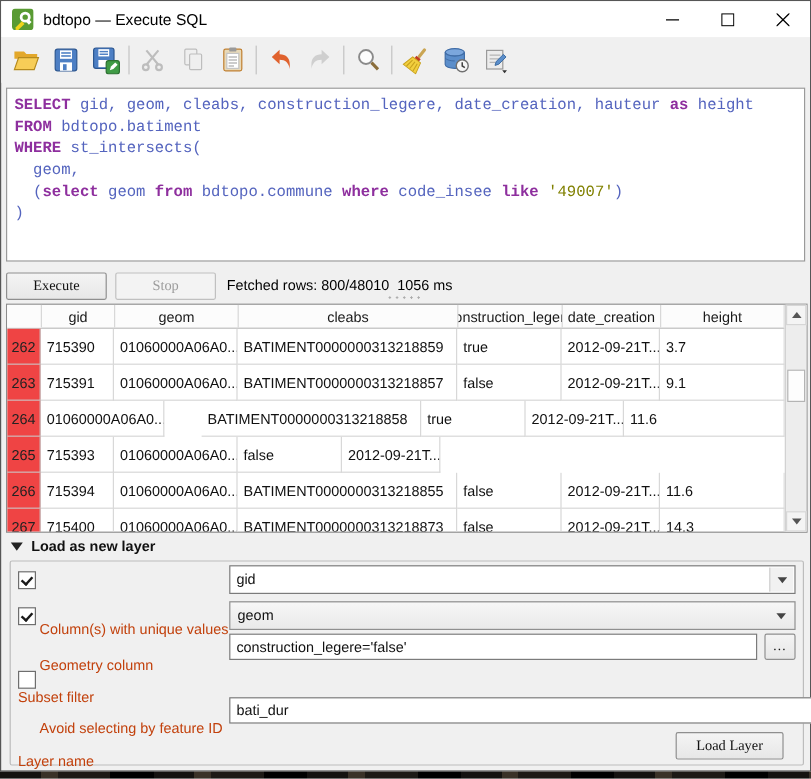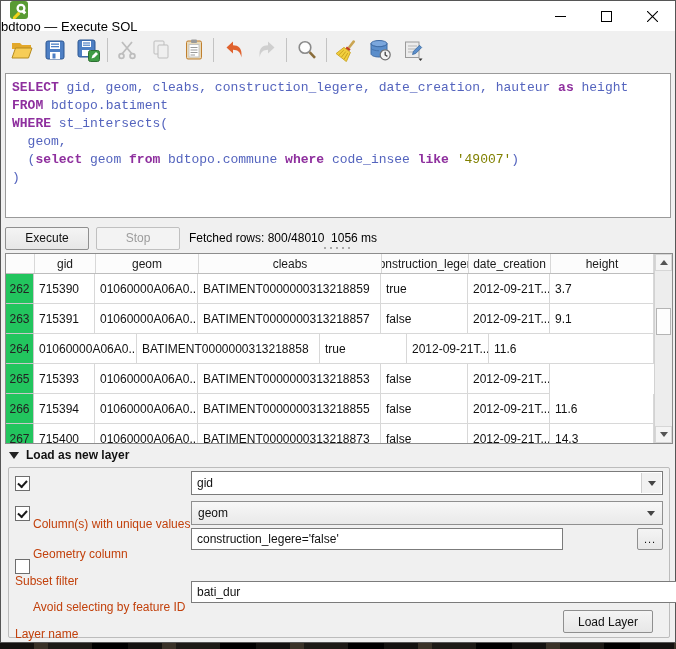--- a/index.html
+++ b/index.html
@@ -4,57 +4,57 @@
 <style>
   :root{
     --sql_keyword:#8e2f9e; --sql_identifier:#5464be; --sql_string:#808000;
     --dialog_bg:#f0f0f0;
   }
   html,body{margin:0;padding:0;background:#777;}
   .screen{position:relative;width:676px;height:649px;font-family:"Liberation Sans",sans-serif;
           font-size:12px;color:#111;background:var(--dialog_bg);overflow:hidden;}
   .win{position:absolute;left:0;top:0;width:674px;height:641px;border:1px solid #565656;background:var(--dialog_bg);}
   
-  .titlebar{position:absolute;left:0;top:0;width:100%;height:30px;background:#fff;display:flex;align-items:flex-start;flex-direction:column;}
+  .titlebar{position:absolute;left:0;top:0;width:100%;height:30px;background:#fff;display:flex;align-items:center;}
   .qgis-logo{margin:0 8px 0 9px;width:18px;height:18px;flex:0 0 auto;}
   .title{font-size:13px;color:#000;}
   .wincontrols{position:absolute;right:0;top:0;height:30px;display:flex;}
   .wbtn{width:46px;height:30px;display:flex;align-items:center;justify-content:center;}
   
   .toolbar{position:absolute;left:0;top:30px;width:100%;height:38px;background:var(--dialog_bg);
            display:flex;align-items:center;padding-left:4px;box-sizing:border-box;}
   .tb-btn{width:33px;height:32px;display:flex;align-items:center;justify-content:center;border-radius:3px;}
   .sep{width:1px;height:24px;background:#c3c3c3;margin:0 3px;flex:0 0 auto;}
   
   .sqlbox{position:absolute;left:4px;top:72px;width:666px;height:145px;background:#fff;border:1px solid #9a9a9a;
           font-family:"Liberation Mono","DejaVu Sans Mono",monospace;font-size:13px;line-height:18px;
           padding:5px 0 0 6px;box-sizing:border-box;white-space:pre;overflow:hidden;}
   .tok-k{color:var(--sql_keyword);font-weight:bold;}
   .tok-d{color:var(--sql_identifier);}
   .tok-s{color:var(--sql_string);}
   
   .execrow{position:absolute;left:4px;top:225px;width:666px;height:24px;display:flex;align-items:center;}
   .btn{height:23px;background:linear-gradient(#f4f4f4,#e7e7e7);border:1px solid #8f8f8f;border-radius:2px;
-       font-family:Liberation Sans, sans-serif;font-size:12px;color:#111;display:flex;align-items:center;justify-content:center;box-sizing:border-box;}
+       font-family:Liberation Serif, serif;font-size:12px;color:#111;display:flex;align-items:center;justify-content:center;box-sizing:border-box;}
   .btn.disabled{background:#f3f3f3;border-color:#c0c0c0;color:#9c9c9c;}
   .b-exec{width:84px;margin-right:7px;}
   .b-stop{width:84px;}
   .status{margin-left:9px;white-space:pre;color:#000;}
   .grip{position:absolute;left:322px;top:245px;width:28px;height:4px;
         background:radial-gradient(circle 1px at 2px 2px,#aaa 99%,transparent) 0 0/6px 4px repeat-x;}
   
   .tablewrap{position:absolute;left:4px;top:252px;width:666px;height:189px;border:1px solid #8c8c8c;background:#fff;
              display:flex;box-sizing:content-box;}
   .tcols{flex:1 1 auto;overflow:hidden;display:flex;flex-direction:column;}
   .thead{display:flex;height:20px;flex:0 0 20px;background:#fcfcfc;border-bottom:1px solid #bdbdbd;box-sizing:border-box;}
   .th{display:flex;align-items:center;justify-content:center;border-right:1px solid #d8d8d8;
       overflow:hidden;white-space:nowrap;box-sizing:border-box;color:#1a1a1a;}
   .corner{flex:0 0 28px;border-right:1px solid #d8d8d8;background:#fcfcfc;}
   .trow{display:flex;height:30px;flex:0 0 30px;}
-  .rowhdr{flex:0 0 28px;background:#22c55e;border-right:1px solid #c9c9c9;border-bottom:1px solid #c9c9c9;
+  .rowhdr{flex:0 0 28px;background:#ef4444;border-right:1px solid #c9c9c9;border-bottom:1px solid #c9c9c9;
           display:flex;align-items:center;justify-content:center;box-sizing:border-box;color:#222;}
   .cell{display:flex;align-items:center;padding-left:5px;border-right:1px solid #d8d8d8;border-bottom:1px solid #d8d8d8;
         overflow:hidden;white-space:nowrap;box-sizing:border-box;}
   
   .vscroll{flex:0 0 17px;background:#ededed;border-left:1px solid #d2d2d2;display:flex;flex-direction:column;}
   .sb-btn{flex:0 0 17px;background:#f4f4f4;border:1px solid #d6d6d6;box-sizing:border-box;
           display:flex;align-items:center;justify-content:center;}
   .tri-up{width:0;height:0;border-left:4px solid transparent;border-right:4px solid transparent;border-bottom:5px solid #555;}
   .tri-dn{width:0;height:0;border-left:4px solid transparent;border-right:4px solid transparent;border-top:5px solid #555;}
   .sb-track{flex:1 1 auto;position:relative;}
@@ -270,30 +270,29 @@
               <div class="cell" style="flex: 0 0 61px;">715391</div>
               <div class="cell" style="flex: 0 0 103px;">01060000A06A0...</div>
               <div class="cell" style="flex: 0 0 183px;">BATIMENT0000000313218857</div>
               <div class="cell" style="flex: 0 0 87px;">false</div>
               <div class="cell" style="flex: 0 0 82px;">2012-09-21T...</div>
               <div class="cell" style="flex: 1 1 auto;">9.1</div>
             </div>
             <div class="trow">
               <div class="rowhdr">264</div>
               <div class="cell" style="flex: 0 0 103px;">01060000A06A0...</div>
-              <div class="cell" style="flex: 0 0 183px;">BATIMENT0000000313218858</div>
+              <div class="cell" style="flex: 0 0 183px; margin-left: 31px;">BATIMENT0000000313218858</div>
               <div class="cell" style="flex: 0 0 87px;">true</div>
               <div class="cell" style="flex: 0 0 82px;">2012-09-21T...</div>
               <div class="cell" style="flex: 1 1 auto;">11.6</div>
             </div>
             <div class="trow">
               <div class="rowhdr">265</div>
               <div class="cell" style="flex: 0 0 61px;">715393</div>
               <div class="cell" style="flex: 0 0 103px;">01060000A06A0...</div>
-              <div class="cell" style="flex: 0 0 183px;">BATIMENT0000000313218853</div>
               <div class="cell" style="flex: 0 0 87px;">false</div>
               <div class="cell" style="flex: 0 0 82px;">2012-09-21T...</div>
             </div>
             <div class="trow">
               <div class="rowhdr">266</div>
               <div class="cell" style="flex: 0 0 61px;">715394</div>
               <div class="cell" style="flex: 0 0 103px;">01060000A06A0...</div>
               <div class="cell" style="flex: 0 0 183px;">BATIMENT0000000313218855</div>
               <div class="cell" style="flex: 0 0 87px;">false</div>
               <div class="cell" style="flex: 0 0 82px;">2012-09-21T...</div>
@@ -341,21 +340,21 @@
     <div class="cb checked" style="left:14px;top:505px;"></div>
     <span class="flabel" style="left:32px;top:506px;">Geometry column</span>
     <div class="combo" style="top:500px;">
       <span class="val">geom</span>
       <div class="arr">
           <div class="dd-tri"></div>
         </div>
     </div>
 
     <span class="flabel" style="left:14px;top:533px;">Subset filter</span>
-    <div class="txt" style="left:190px;top:527px;width:372px;height:22px;">
+    <div class="txt" style="left:190px;top:527px;width:440px;height:22px;">
       <span class="val">construction_legere='false'</span>
     </div>
     <button class="btn dotsbtn">...</button>
 
     <div class="cb" style="left:14px;top:558px;"></div>
     <span class="flabel" style="left:32px;top:559px;">Avoid selecting by feature ID</span>
 
     <span class="flabel" style="left:14px;top:586px;">Layer name</span>
     <div class="txt" style="left:190px;top:580px;width:559px;height:22px;">
       <span class="val">bati_dur</span>

